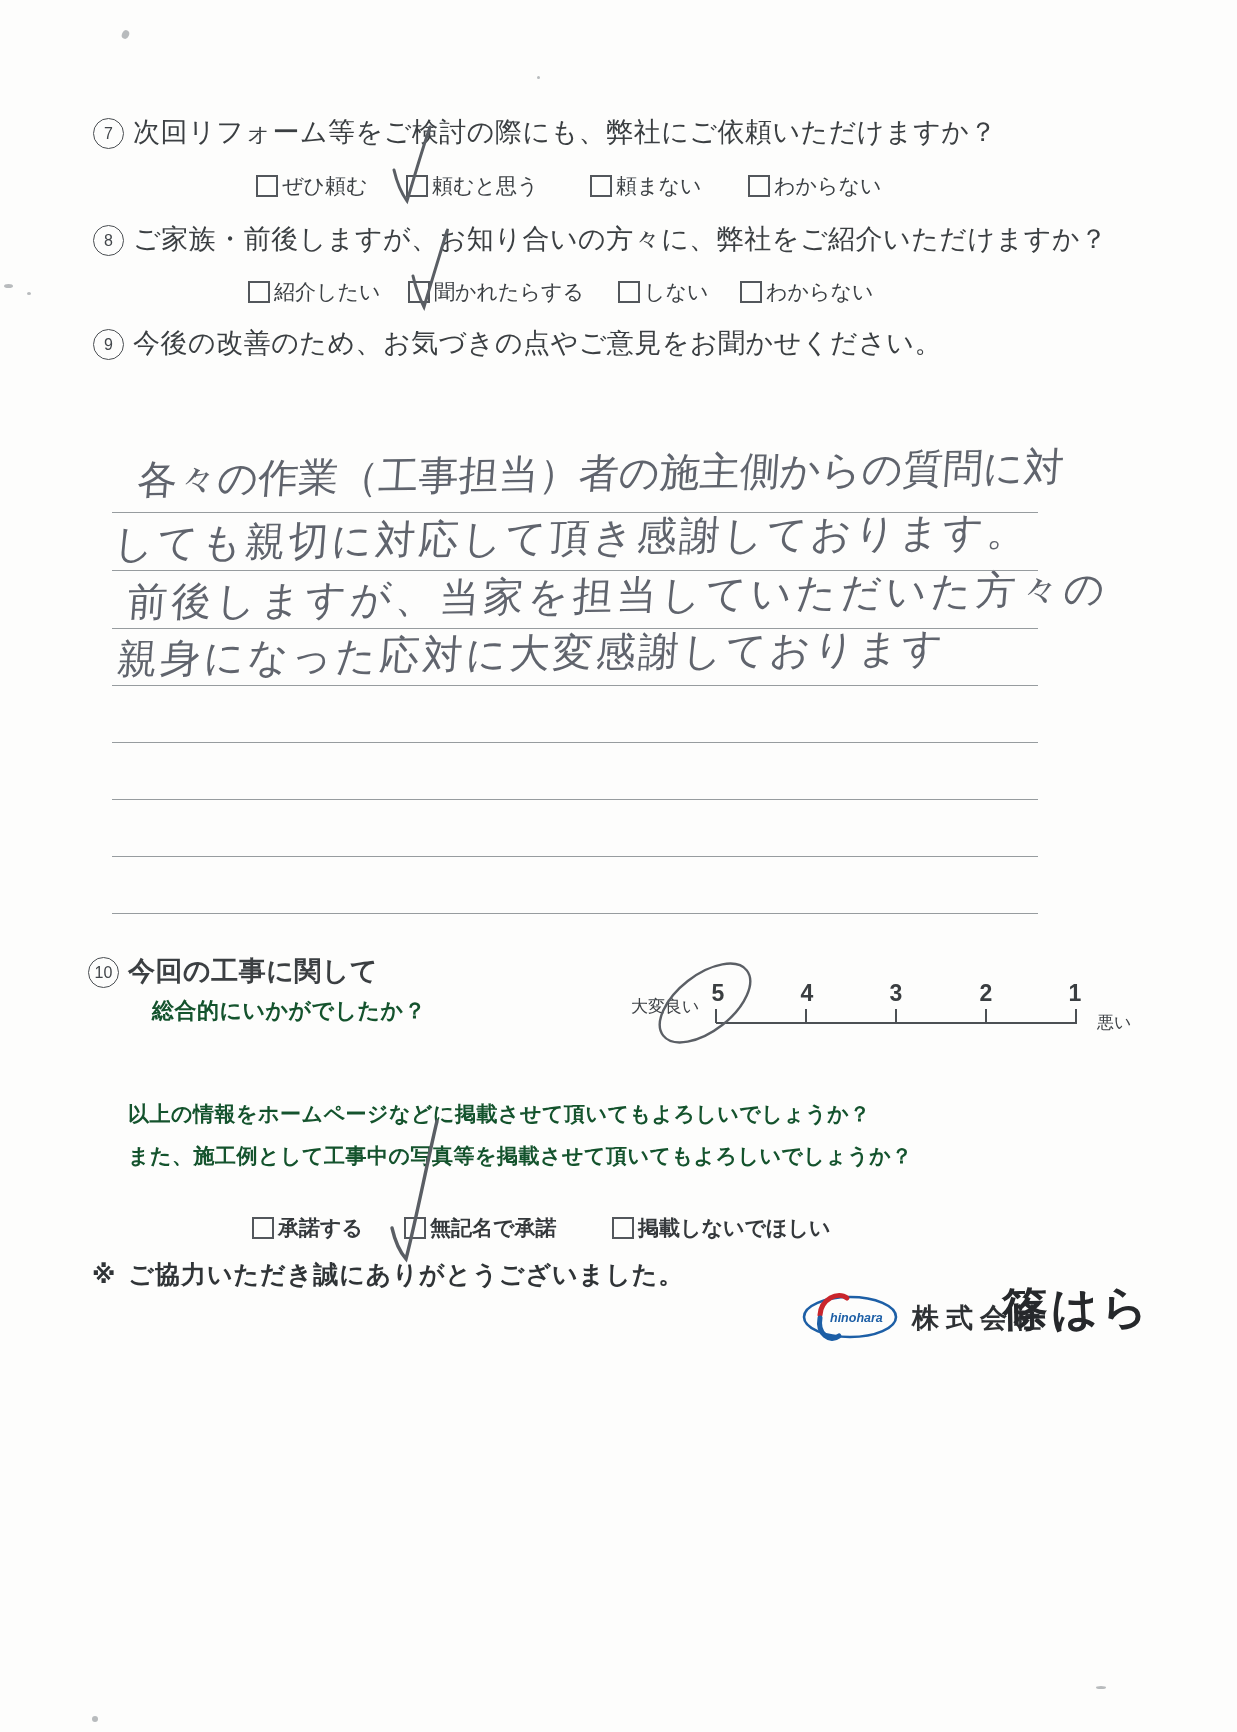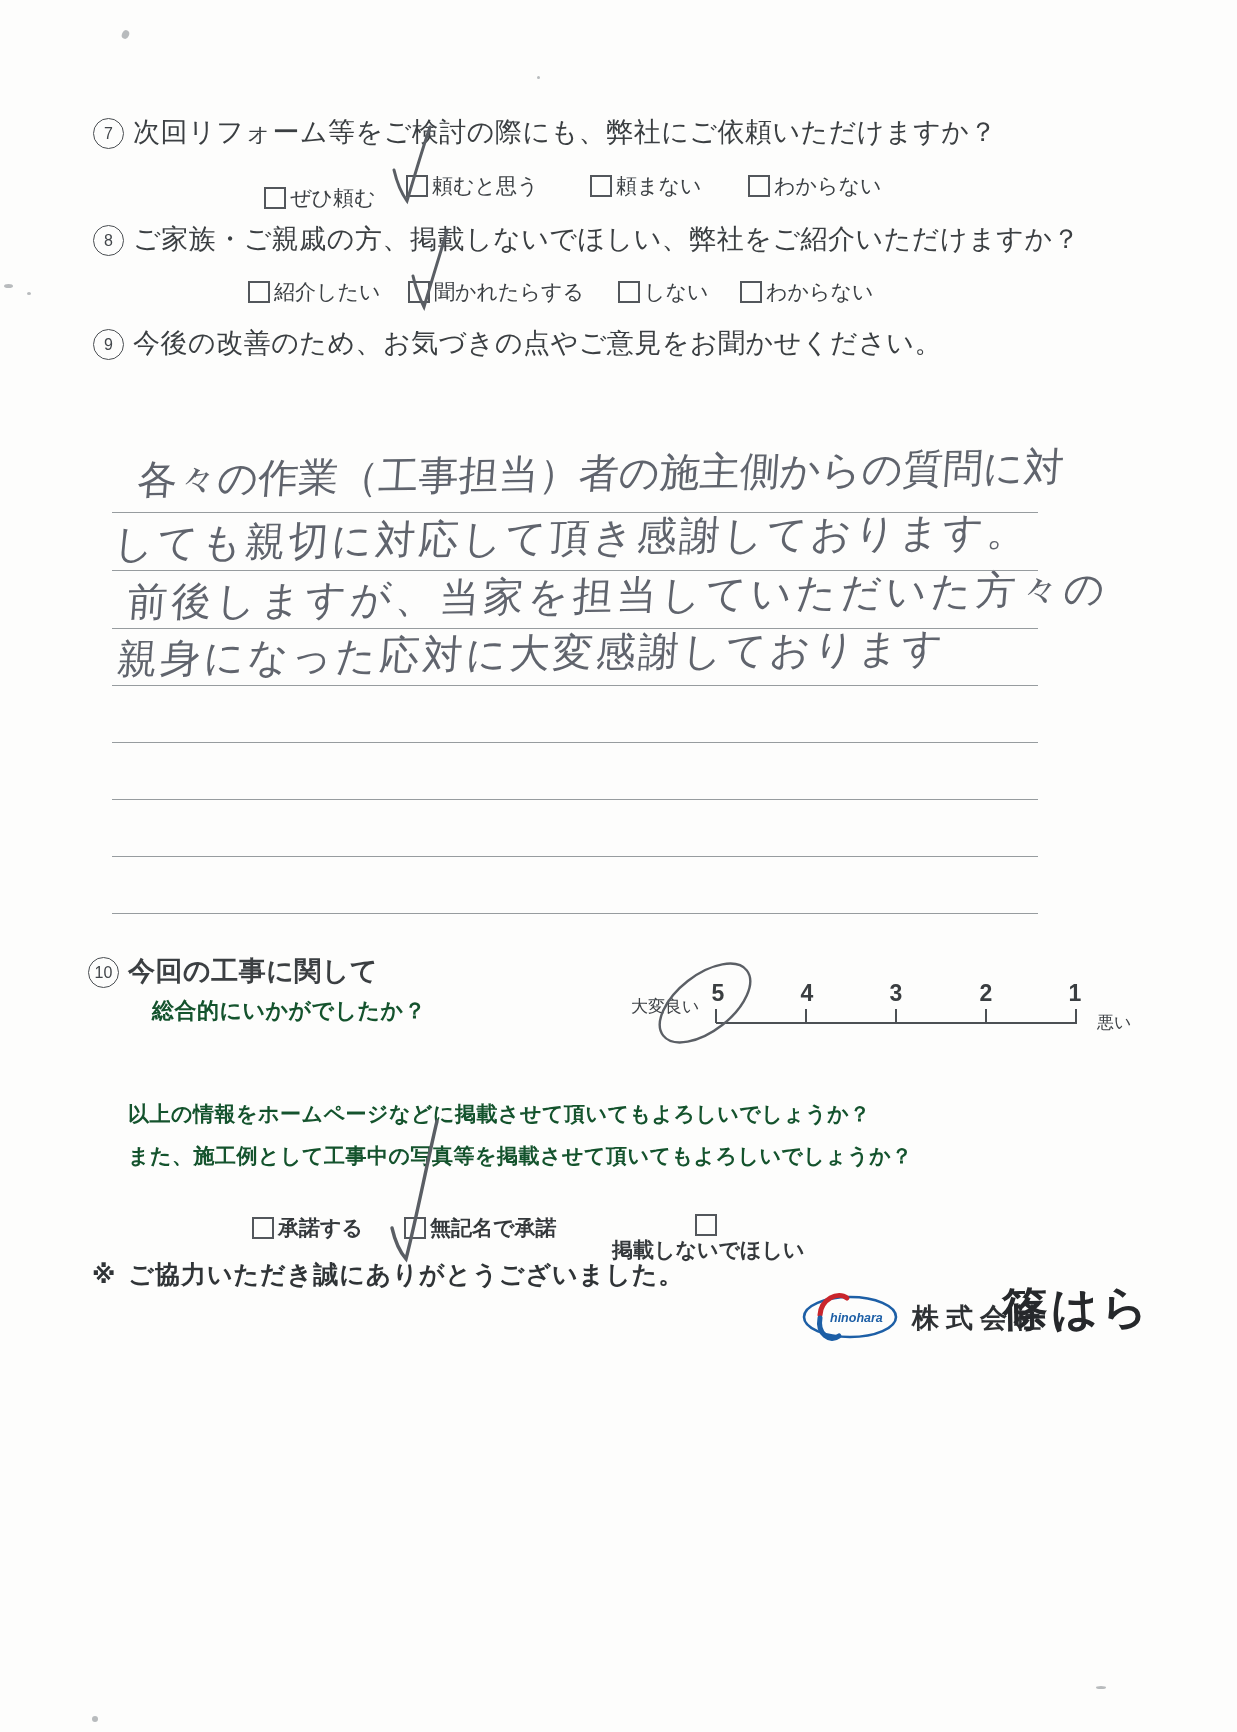--- a/index.html
+++ b/index.html
@@ -48,40 +48,40 @@
 </style>
 </head>
 <body>
 
 <div id="page">
 
   <div class="q-title" style="left:93px;top:117px;">
     <span class="qnum">7</span>
     <span class="qtext">次回リフォーム等をご検討の際にも、弊社にご依頼いただけますか？</span>
   </div>
-  <div class="opt" style="left:264px;top:172px;margin-top:12px;">
+  <div class="opt" style="left:256px;top:172px;">
     <span class="box"></span>
     <span>ぜひ頼む</span>
   </div>
   <div class="opt" style="left:406px;top:172px;">
     <span class="box"></span>
     <span>頼むと思う</span>
   </div>
   <div class="opt" style="left:590px;top:172px;">
     <span class="box"></span>
     <span>頼まない</span>
   </div>
   <div class="opt" style="left:748px;top:172px;">
     <span class="box"></span>
     <span>わからない</span>
   </div>
 
   <div class="q-title" style="left:93px;top:224px;">
     <span class="qnum">8</span>
-    <span class="qtext">ご家族・ご親戚の方、掲載しないでほしい、弊社をご紹介いただけますか？</span>
+    <span class="qtext">ご家族・前後しますが、お知り合いの方々に、弊社をご紹介いただけますか？</span>
   </div>
   <div class="opt" style="left:248px;top:278px;">
     <span class="box"></span>
     <span>紹介したい</span>
   </div>
   <div class="opt" style="left:408px;top:278px;">
     <span class="box"></span>
     <span>聞かれたらする</span>
   </div>
   <div class="opt" style="left:618px;top:278px;">
@@ -136,21 +136,21 @@
   <div class="pubq" style="left:128px;top:1142px;">また、施工例として工事中の写真等を掲載させて頂いてもよろしいでしょうか？</div>
 
   <div class="opt" style="left:252px;top:1214px;font-weight:bold;color:#35393c;justify-content:space-between;">
     <span class="box"></span>
     <span>承諾する</span>
   </div>
   <div class="opt" style="left:404px;top:1214px;font-weight:bold;color:#35393c;">
     <span class="box"></span>
     <span>無記名で承諾</span>
   </div>
-  <div class="opt" style="left:612px;top:1214px;font-weight:bold;color:#35393c;flex-direction:column;">
+  <div class="opt" style="left:612px;top:1214px;font-weight:bold;color:#35393c;">
     <span class="box"></span>
     <span>掲載しないでほしい</span>
   </div>
 
   <div class="thanks" style="left:92px;top:1258px;">
     <span class="mark">※</span>
     <span>ご協力いただき誠にありがとうございました。</span>
   </div>
 
   <svg class="abs" style="left:800px;top:1288px;" width="100" height="56" viewBox="0 0 100 56">

